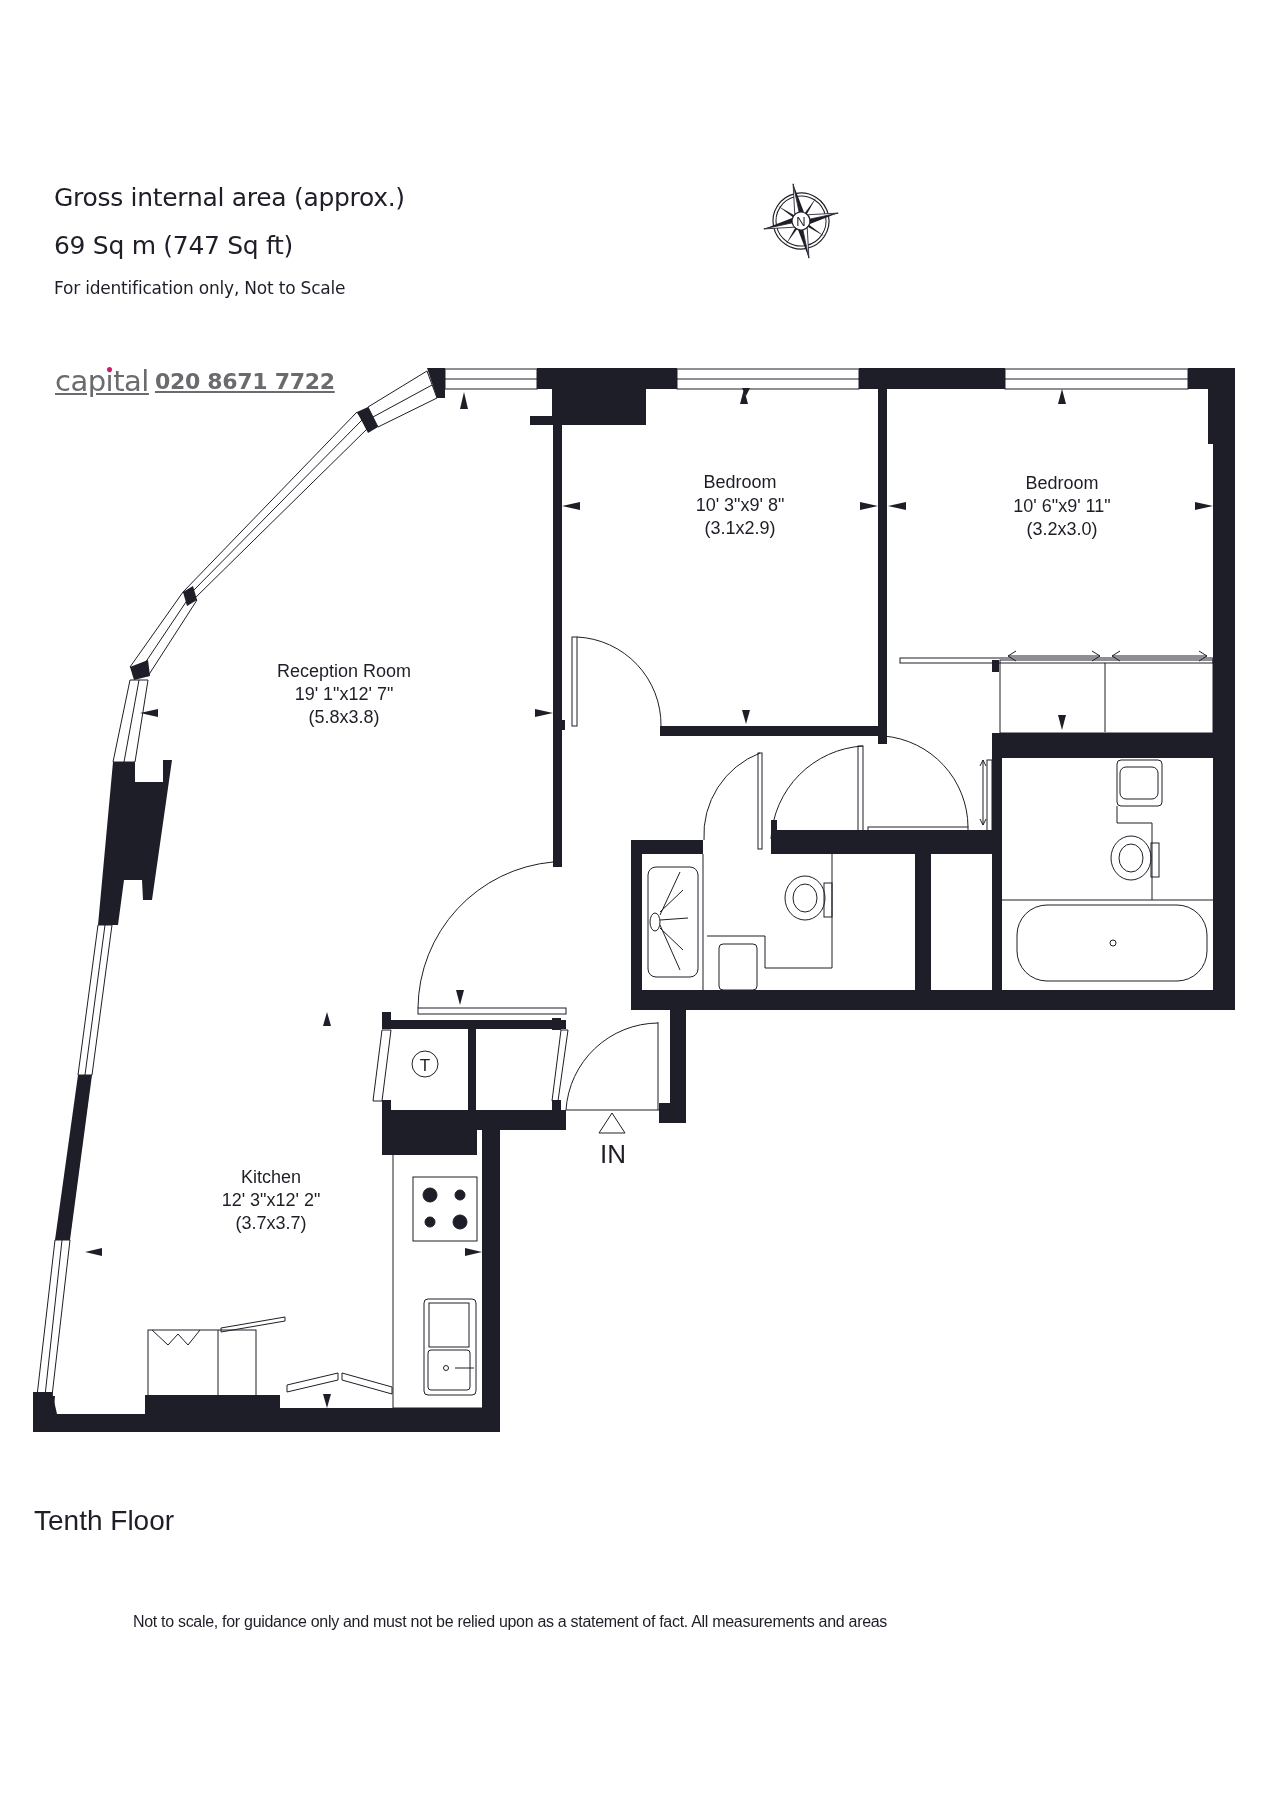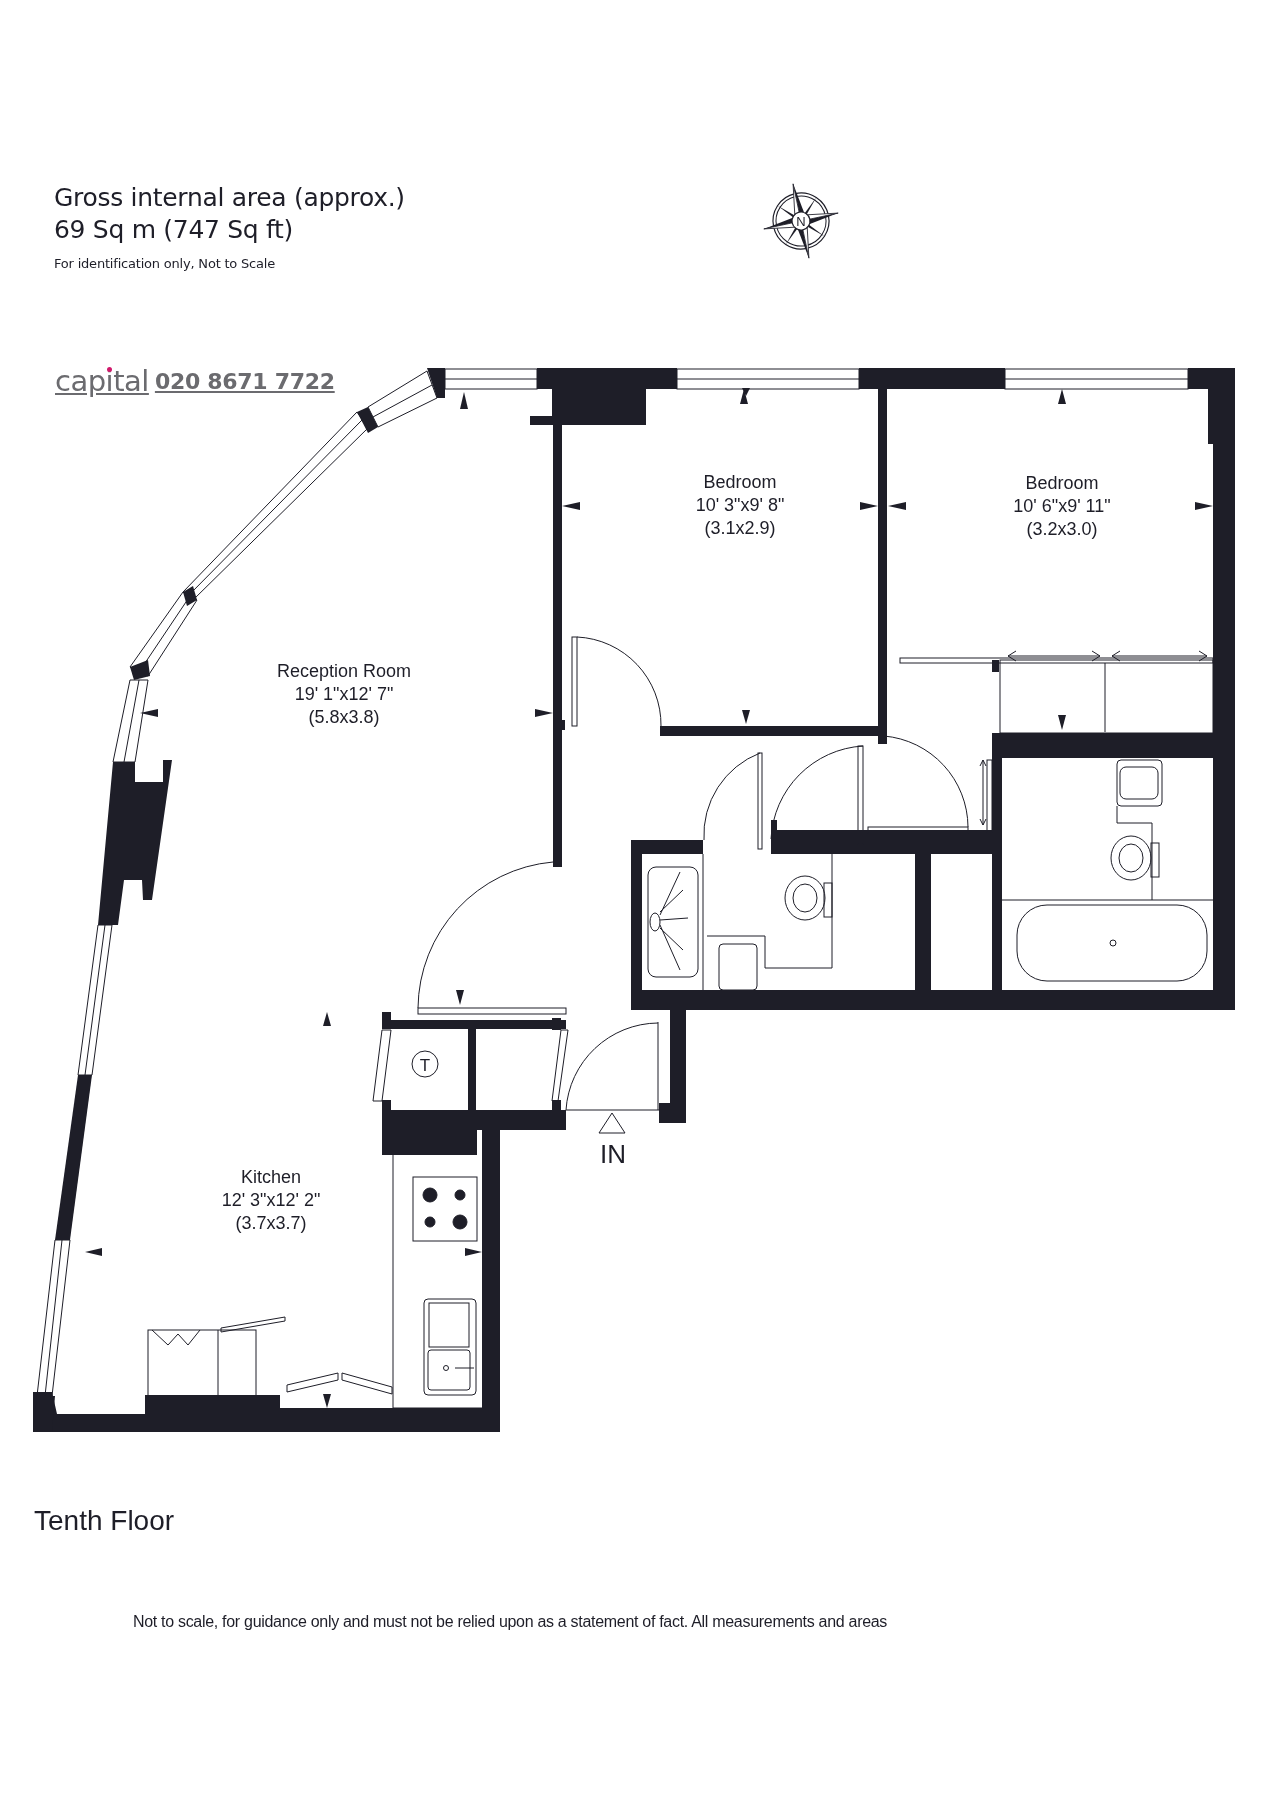--- a/index.html
+++ b/index.html
@@ -1,21 +1,21 @@
 <!DOCTYPE html>
 <html><head>
 <meta charset="utf-8">
 <style>
   html, body { margin: 0; padding: 0; background: #ffffff; }
   body { width: 1272px; height: 1800px; position: relative; overflow: hidden; color: #1e1e28; }
   .header { position: absolute; left: 54px; top: 158px; font-family: "DejaVu Sans", sans-serif; color: #1e1e28; }
   .title { font-size: 39px; line-height: 46px; letter-spacing: -0.3px; }
   .sub1 { font-size: 25px; line-height: 32px; margin-top: 24px; letter-spacing: -0.3px; }
-  .sub2 { font-size: 25px; line-height: 32px; letter-spacing: -0.3px; }
-  .sub3 { font-size: 13px; line-height: 24px; margin-top: 6px; letter-spacing: -0.2px; }
+  .sub2 { font-size: 25px; line-height: 32px; letter-spacing: -0.3px; margin-top: 16px; }
+  .sub3 { font-size: 17px; line-height: 24px; margin-top: 14px; letter-spacing: -0.2px; }
   .logo { position: absolute; left: 55px; top: 364px; display: flex; align-items: center; gap: 6px; font-family: "DejaVu Sans", sans-serif; color: #6b6b6f; text-decoration: underline; }
   .logo-word { font-size: 29px; letter-spacing: -0.5px; position: relative; }
   .logo-dot { position: absolute; width: 5px; height: 5px; border-radius: 50%; background: #d0196b; left: 52px; top: 3px; }
   .logo-phone { font-size: 22px; font-weight: bold; letter-spacing: -0.3px; }
   .compass { position: absolute; left: 760px; top: 180px; }
   .plan { position: absolute; left: 0; top: 0; }
   .room-label { font-family: "Liberation Sans", sans-serif; font-size: 18px; fill: #1e1e28; text-anchor: middle; }
   .floor-label { position: absolute; left: 34px; top: 1505px; font-family: "Liberation Sans", sans-serif; font-size: 28px; color: #1e1e28; }
   .disclaimer { position: absolute; left: 0; width: 1020px; top: 1611px; text-align: center; font-family: "Liberation Sans", sans-serif; font-size: 16px; line-height: 21px; color: #1e1e28; letter-spacing: -0.3px; }
   .in-label { font-family: "Liberation Sans", sans-serif; font-size: 26px; fill: #1e1e28; text-anchor: middle; }

